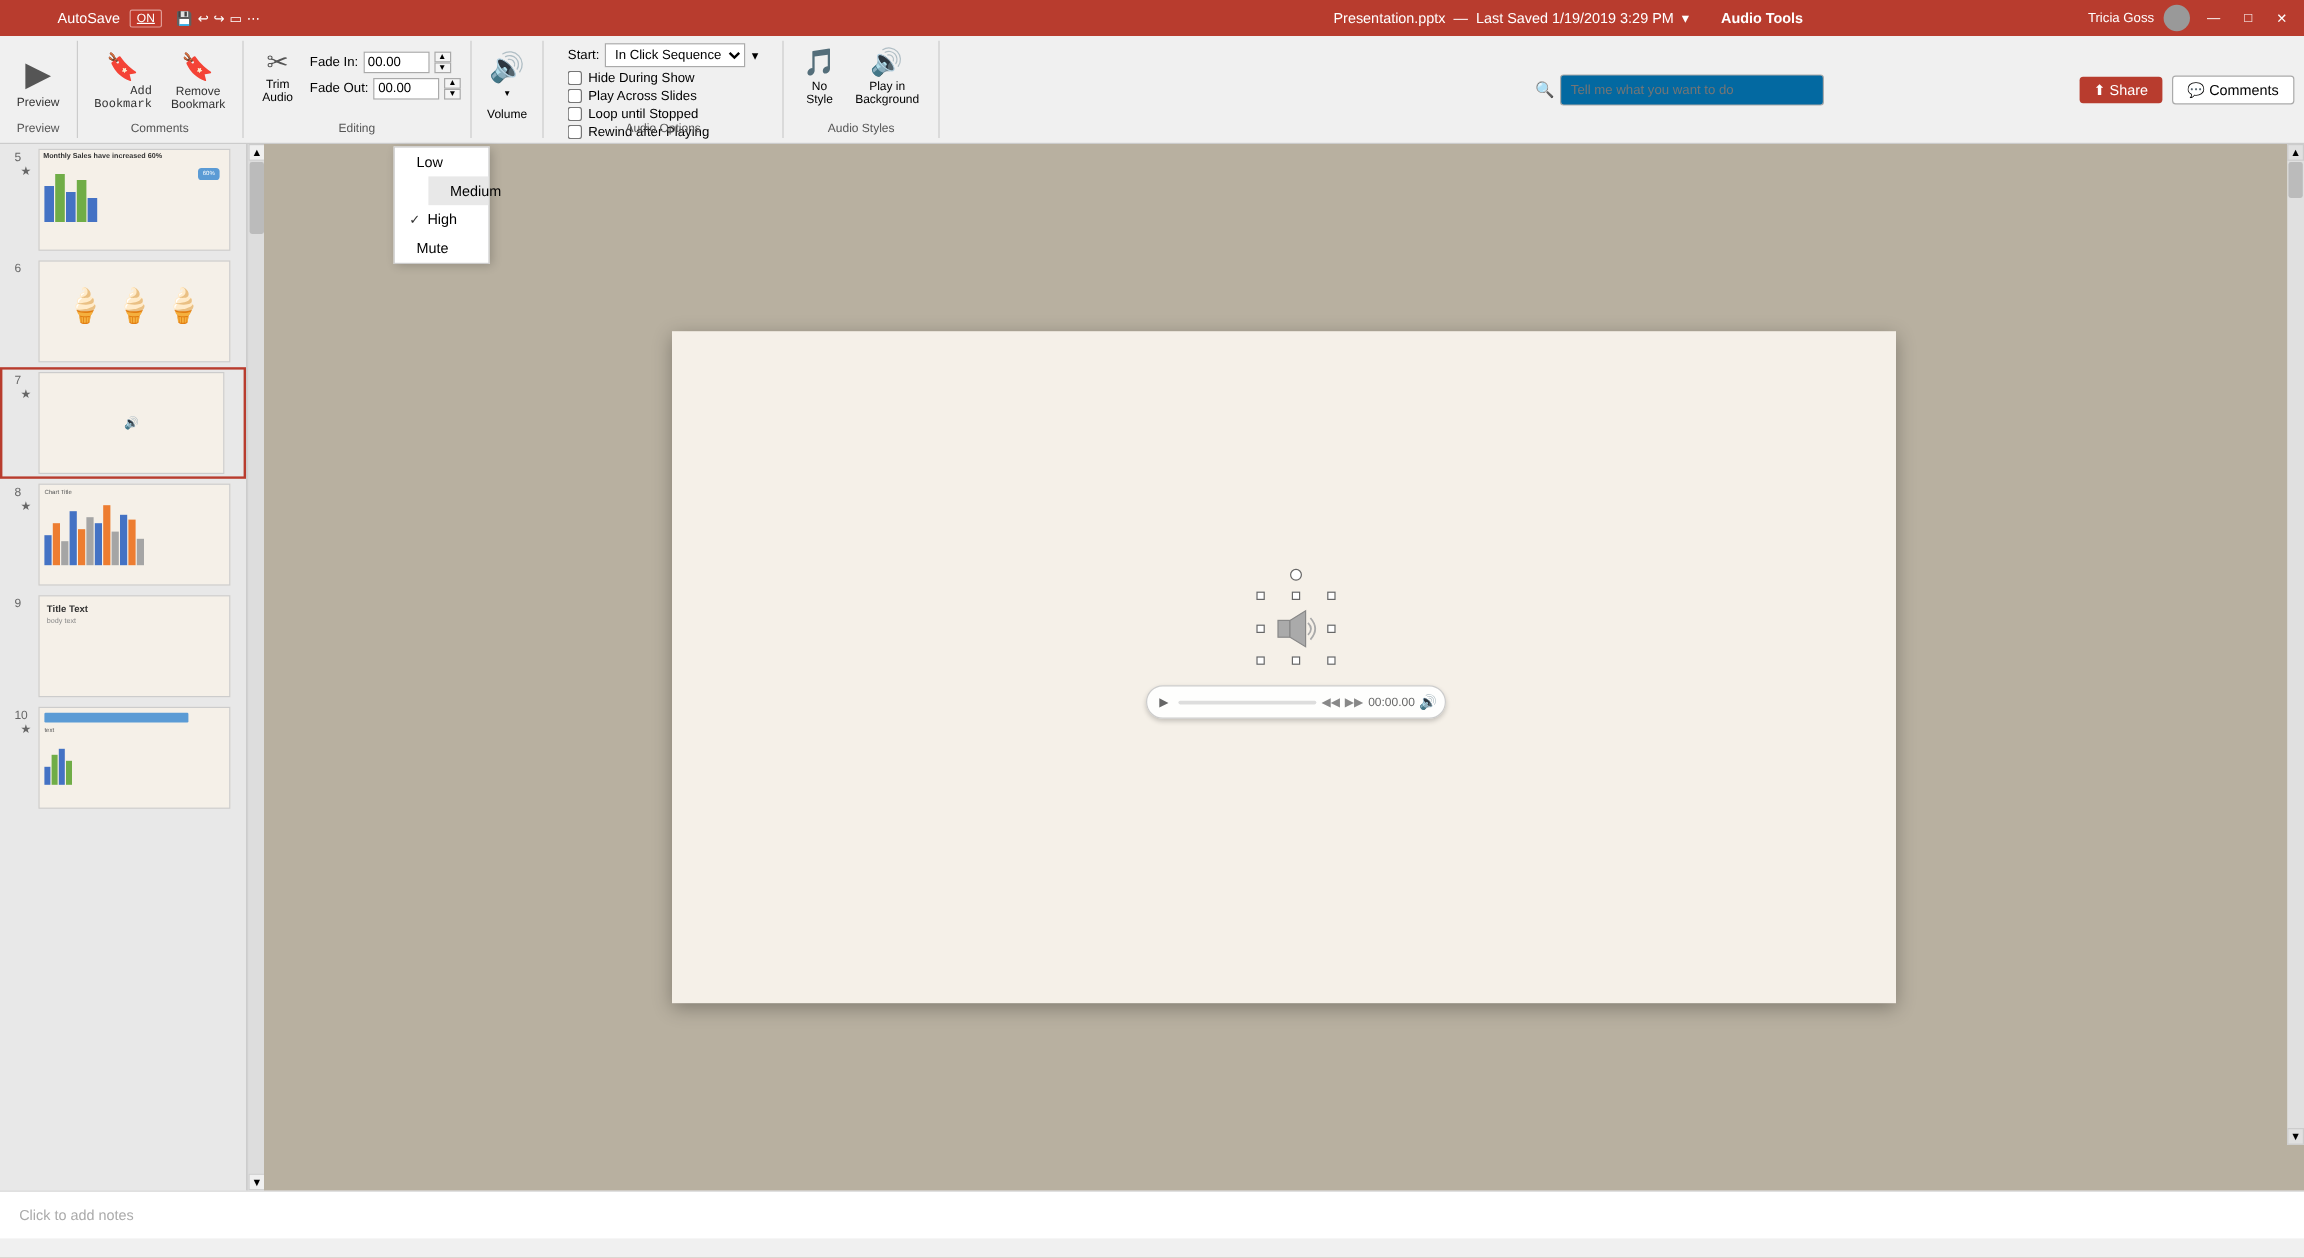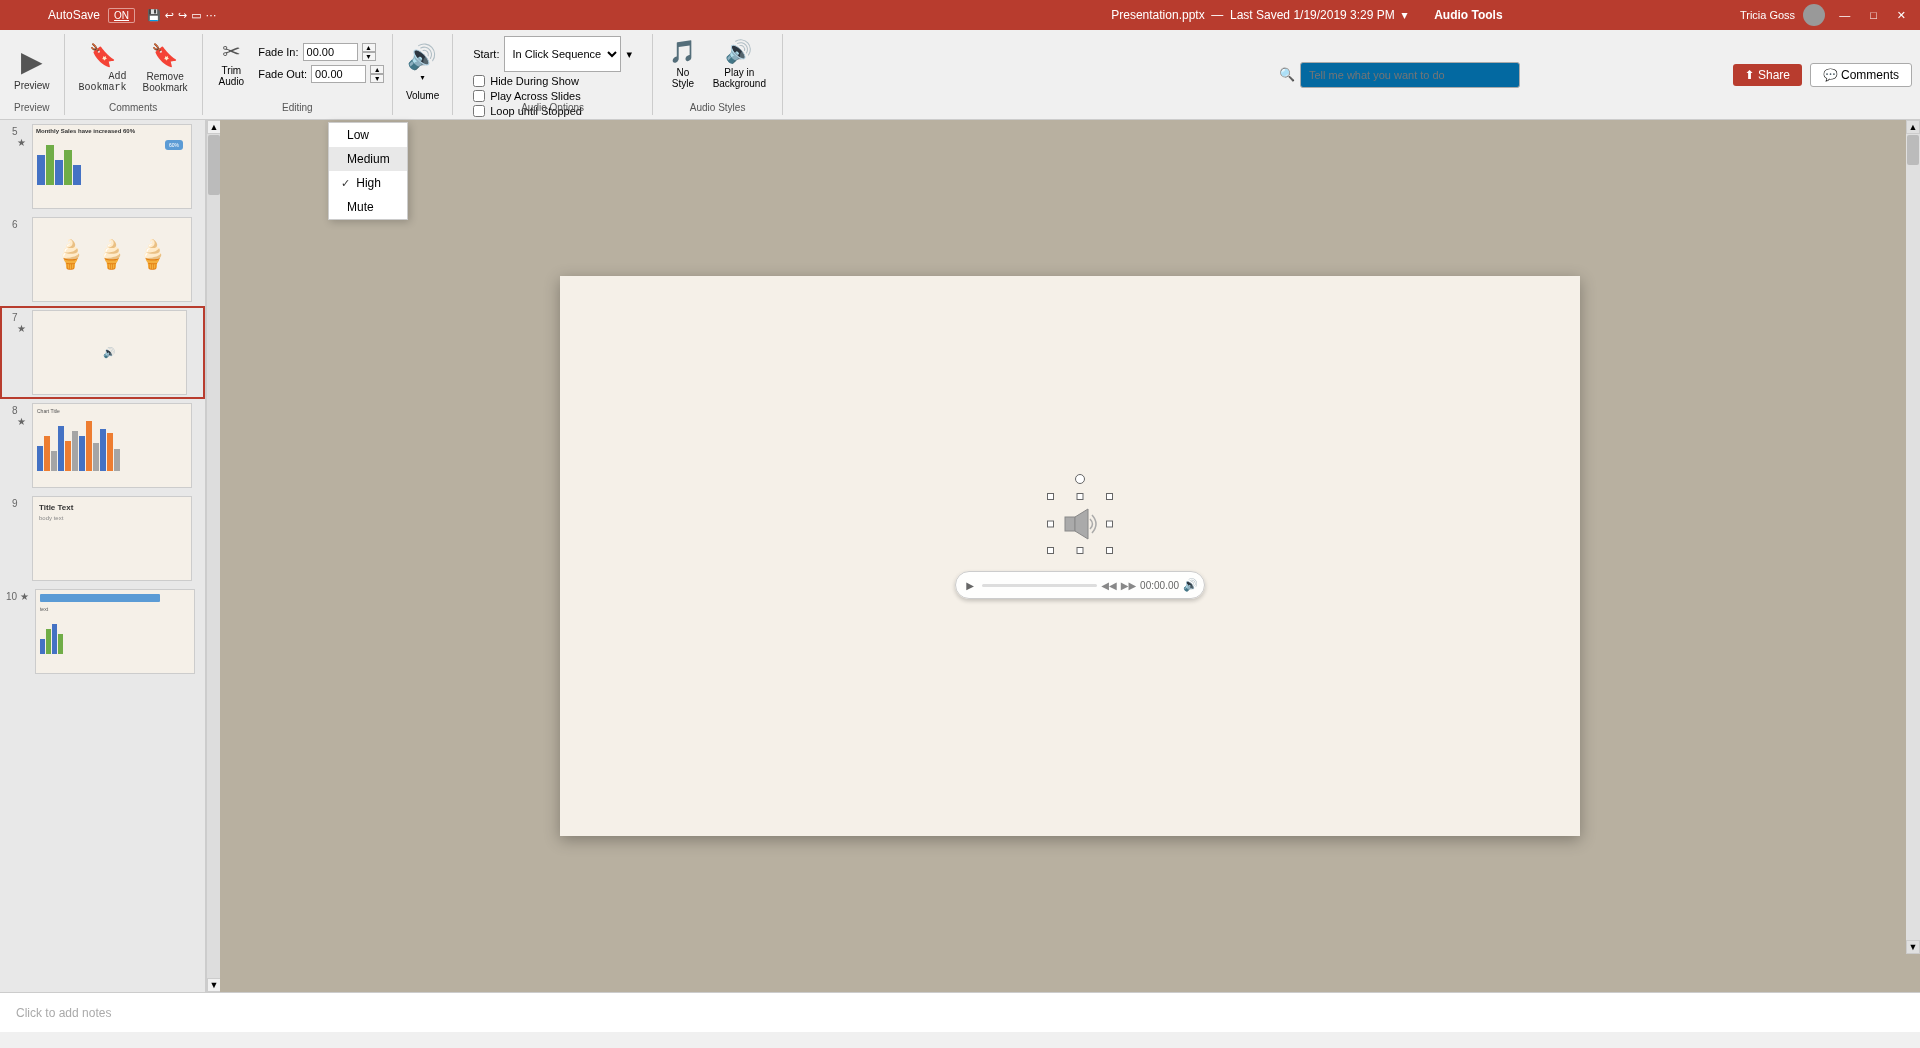--- a/index.html
+++ b/index.html
@@ -125,21 +125,21 @@
       align-items: center;
       gap: 5px;
       font-size: 11px;
     }
     .opt-row input[type=checkbox] { width: 12px; height: 12px; }
     .opt-select {
       border: 1px solid #aaa;
       background: white;
       font-size: 11px;
       padding: 1px 3px;
-      height: 36px;
+      height: 20px;
     }
     .audio-style-btn {
       display: flex;
       flex-direction: column;
       align-items: center;
       cursor: pointer;
       padding: 3px 6px;
       border-radius: 3px;
       font-size: 10px;
       gap: 2px;
@@ -588,21 +588,21 @@
         <div style="display:flex;flex-direction:column;align-items:flex-end;min-width:20px;">
           <span class="slide-number">9</span>
         </div>
         <div class="slide-thumb" style="background:#f5f0e8;width:160px;height:85px;padding:6px;">
           <div style="font-size:8px;font-weight:bold;color:#333;">Title Text</div>
           <div style="font-size:6px;color:#888;margin-top:3px;">body text</div>
         </div>
       </div>
 
       <div class="slide-item">
-        <div style="display:flex;flex-direction:row;align-items:flex-end;min-width:20px;">
+        <div style="display:flex;flex-direction:column;align-items:flex-end;min-width:20px;">
           <span class="slide-number">10</span>
           <span class="slide-star">★</span>
         </div>
         <div class="slide-thumb" style="background:#f5f0e8;width:160px;height:85px;padding:4px;">
           <div style="height:8px;background:#5b9bd5;width:80%;margin-bottom:4px;border-radius:1px;"></div>
           <div style="font-size:5px;color:#555;margin-bottom:2px;">text</div>
           <div style="display:flex;gap:1px;align-items:flex-end;height:40px;">
             <div style="width:5px;height:15px;background:#4472c4;"></div>
             <div style="width:5px;height:25px;background:#70ad47;"></div>
             <div style="width:5px;height:30px;background:#4472c4;"></div>
@@ -673,21 +673,21 @@
 
   </div>
 
 </div>
 
 <div class="volume-dropdown">
   <div class="volume-dropdown-item">
     <span></span>
     <span>Low</span>
   </div>
-  <div class="volume-dropdown-item selected" style="background:#e8e8e8;">
+  <div class="volume-dropdown-item selected" style="background:#e8e8e8;margin-left:28px;">
     <span></span>
     <span>Medium</span>
   </div>
   <div class="volume-dropdown-item">
     <span class="checkmark">✓</span>
     <span>High</span>
   </div>
   <div class="volume-dropdown-item">
     <span></span>
     <span>Mute</span>

